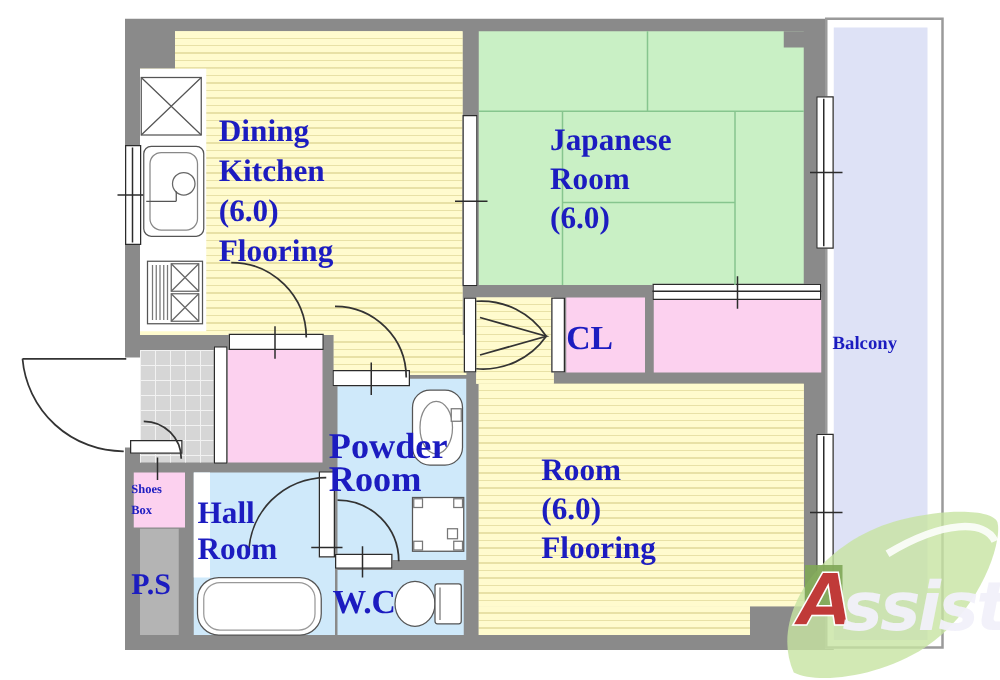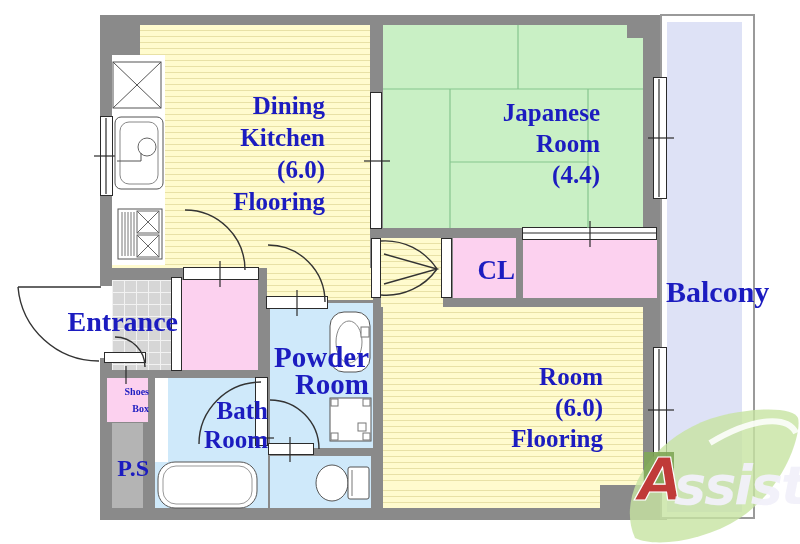--- a/index.html
+++ b/index.html
@@ -16,21 +16,21 @@
     background-image:repeating-linear-gradient(180deg,#fffbce 0 5px,#e8e1a6 5px 6px);}
   .tatami{background:#c9f0c5;}
   .pink{background:#fcd1ef;}
   .wet{background:#cfe9fa;}
   .tile{background:#d6d6d6;
     background-image:linear-gradient(#f2f2f2 1px,transparent 1px),
                      linear-gradient(90deg,#f2f2f2 1px,transparent 1px);
     background-size:12px 12px;}
   .gray-block{background:var(--wall);z-index:12;}
   .bar{position:absolute;background:#fff;border:1px solid #2b2b2b;box-sizing:border-box;z-index:30;}
-  .label{position:absolute;color:var(--blue);font-weight:bold;text-align:right;
+  .label{position:absolute;color:var(--blue);font-weight:bold;text-align:left;
          white-space:pre-line;z-index:45;}
   #overlay{position:absolute;left:0;top:0;z-index:40;pointer-events:none;}
   #logo{position:absolute;left:610px;top:398px;width:190px;height:146px;z-index:50;pointer-events:none;}
   .balcony-outline{left:660px;top:14px;width:95px;height:505px;background:#fff;
                    border:2px solid #9a9a9a;z-index:4;}
   .balcony-floor{left:667px;top:22px;width:75px;height:490px;background:#dee2f6;z-index:5;}
 </style>
 </head>
 <body>
 
@@ -149,34 +149,34 @@
       <line x1="352" y1="470" x2="352" y2="496" stroke="#777"></line>
     </g>
   </svg>
 
   <div class="label" style="left:175px;top:90px;width:150px;font-size:25px;line-height:32px">Dining
 Kitchen
 (6.0)
 Flooring</div>
   <div class="label" style="left:440px;top:97px;width:160px;font-size:25px;line-height:31px">Japanese
 Room
-(4.4)</div>
+(6.0)</div>
   <div class="label" style="left:433px;top:361px;width:170px;font-size:25px;line-height:31px">Room
 (6.0)
 Flooring</div>
   <div class="label" style="left:453px;top:256px;width:62px;font-size:27px;line-height:28px">CL</div>
-  <div class="label" style="left:666px;top:280px;width:96px;font-size:30px;line-height:24px">Balcony</div>
-  <div class="label" style="left:14px;top:307px;width:164px;font-size:28px;line-height:29px">Entrance</div>
+  <div class="label" style="left:666px;top:263px;width:96px;font-size:15px;line-height:24px">Balcony</div>
   <div class="label" style="left:105px;top:383px;width:44px;font-size:10px;line-height:17px">Shoes
 Box</div>
   <div class="label" style="left:105px;top:456px;width:44px;font-size:24px;line-height:25px">P.S</div>
-  <div class="label" style="left:158px;top:396px;width:110px;font-size:25px;line-height:29px">Bath
+  <div class="label" style="left:158px;top:396px;width:110px;font-size:25px;line-height:29px">Hall
 Room</div>
   <div class="label" style="left:263px;top:344px;width:106px;font-size:29px;line-height:27px">Powder
 Room</div>
+  <div class="label" style="left:266px;top:467px;width:64px;font-size:27px;line-height:28px">W.C</div>
 
   <svg id="logo" viewBox="0 0 190 146">
     <path d="M 25 140 C 5 95 45 35 110 18 C 150 8 185 10 188 20 C 192 35 175 90 130 120 C 95 143 45 150 25 140 Z" fill="#c7e3a1" opacity="0.8"></path>
     <path d="M 100 45 C 145 18 178 18 186 35" stroke="#fff" stroke-width="6" fill="none" opacity="0.85"></path>
     <rect x="34" y="54" width="30" height="40" fill="#7fa657" opacity="0.9"></rect>
     <text x="28" y="102" font-family="DejaVu Sans, sans-serif" font-style="italic" font-weight="bold" font-size="58" fill="#c03a38" stroke="#fff" stroke-width="1.2">A</text>
     <text x="64" y="106" font-family="DejaVu Sans, sans-serif" font-style="italic" font-weight="bold" font-size="54" fill="#f2f1fa" opacity="0.95" letter-spacing="-2">ssist</text>
   </svg>
 
 </div>

